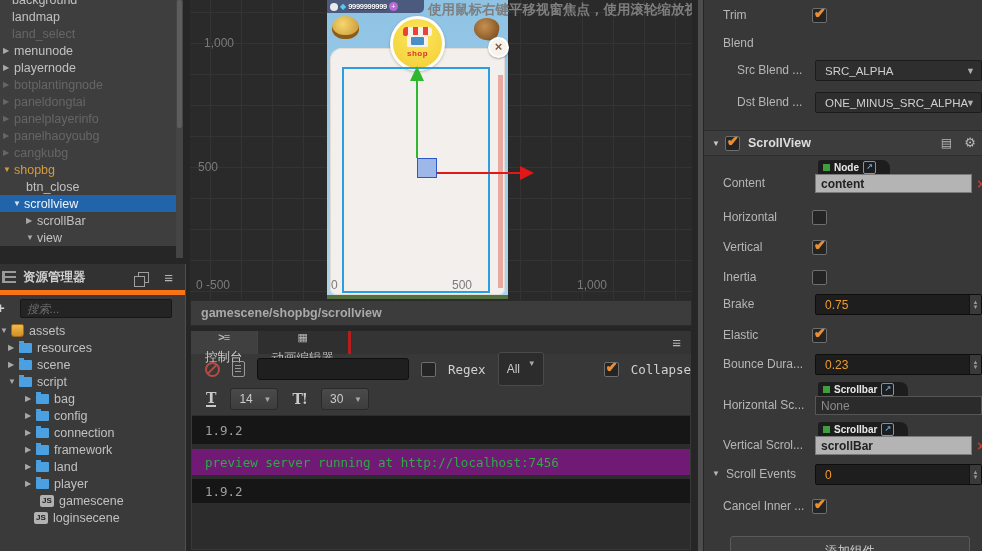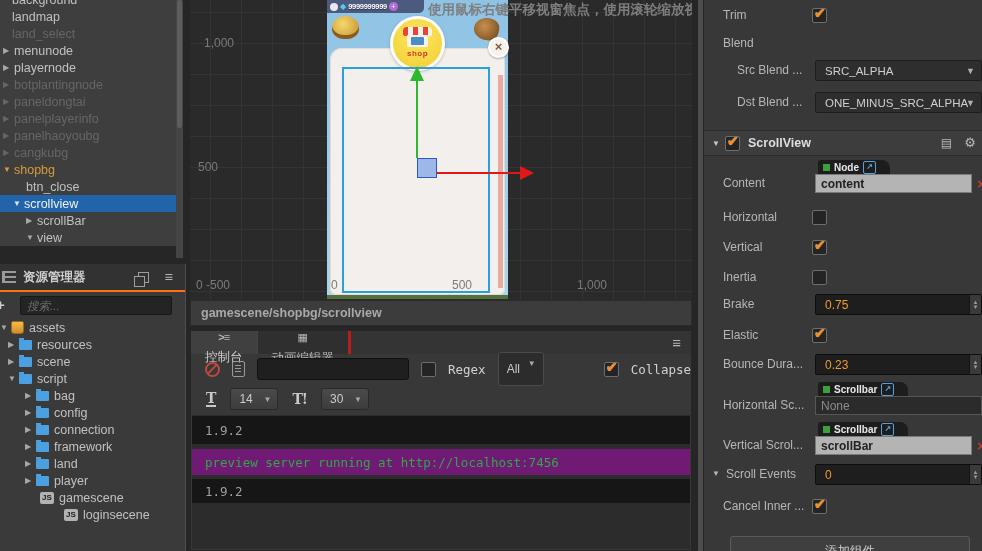--- a/index.html
+++ b/index.html
@@ -19,21 +19,21 @@
   #hier{left:0;top:0;width:183px;height:246px;background:#3e3e3e;overflow:hidden;}
   #hier .rows{margin-top:-9px;}
   .hrow{height:17px;display:flex;align-items:center;font-size:12.5px;color:#c1c1c1;white-space:nowrap;cursor:default;}
   .hrow.dis{color:#666;}.hrow.dis .ar{color:#666;}
   .hrow.hl{color:#d79a3a;}.hrow.hl .ar{color:#d79a3a;}
   .hrow.sel{background:#2164a9;color:#eef3f8;}.hrow.sel .ar{color:#d8e4f0;}
   #hier-sb{left:176px;top:0;width:7px;height:258px;background:#454545;}
   #hier-sb .thumb{position:absolute;left:1px;top:0;width:5px;height:128px;background:#5d5d5d;border-radius:2px;}
   
   #assets{left:0;top:264px;width:186px;height:287px;background:#3a3a3a;border-right:1px solid #4e4e4e;box-sizing:border-box;}
-  #assets .titlebar{position:relative;height:26px;background:#323232;border-bottom:2px solid #f97316;display:flex;align-items:center;font-family:Liberation Serif, serif;}
+  #assets .titlebar{position:relative;height:26px;background:#323232;border-bottom:5px solid #f97316;display:flex;align-items:center;}
   .ic-list{width:11px;height:12px;margin-left:2px;border-left:3px solid #9a9a9a;
            background:repeating-linear-gradient(#9a9a9a 0 2px,transparent 2px 5px);flex:none;}
   #assets .tabname{margin-left:7px;font-size:12.5px;font-weight:bold;color:#cfcfcf;}
   .ic-copy{width:9px;height:9px;border:1px solid #9f9f9f;position:absolute;right:36px;top:8px;}
   .ic-copy::after{content:"";position:absolute;left:-5px;top:3px;width:9px;height:9px;border:1px solid #9f9f9f;background:#323232;}
   .ic-burger{position:absolute;right:12px;top:5px;color:#b5b5b5;font-size:15px;font-weight:bold;}
   .ic-burger::before{content:"\2261";}
   #assets .searchrow{position:relative;height:27px;display:flex;align-items:center;}
   .ic-plus{position:absolute;left:-4px;top:4px;color:#cfcfcf;font-size:15px;font-weight:bold;}
   .ic-plus::before{content:"+";}
@@ -304,21 +304,21 @@
       </div>
     <div class="arow" style="padding-left:25px">
         <span class="ar r"></span>
         <span class="fold"></span>
         <span>player</span>
       </div>
     <div class="arow" style="padding-left:40px">
         <span class="jsic"></span>
         <span>gamescene</span>
       </div>
-    <div class="arow" style="padding-left:64px">
+    <div class="arow" style="padding-left:34px">
         <span class="jsic"></span>
         <span>loginsecene</span>
       </div>
   </div>
 
   <div id="scene" class="abs">
 
     <div id="preview">
       <div class="whitepanel"></div>
       <div class="gamescroll"></div>

